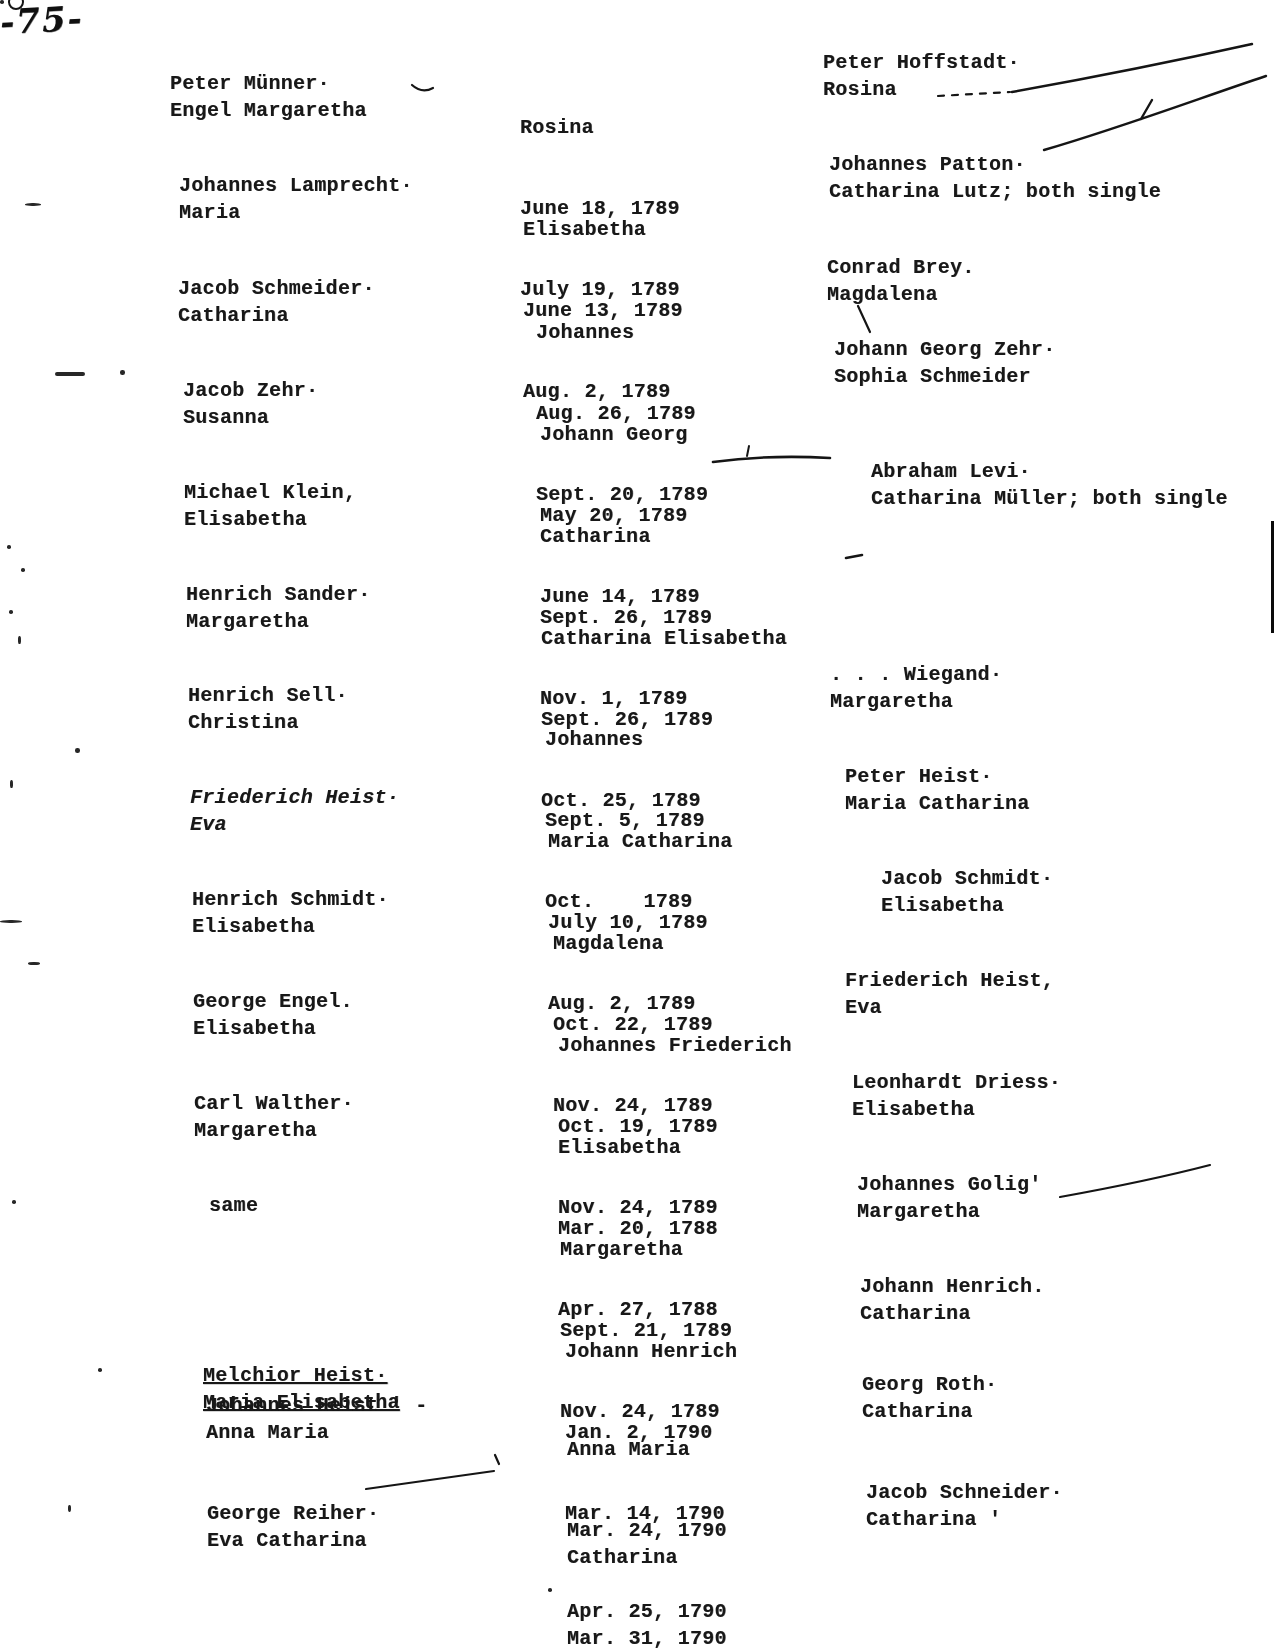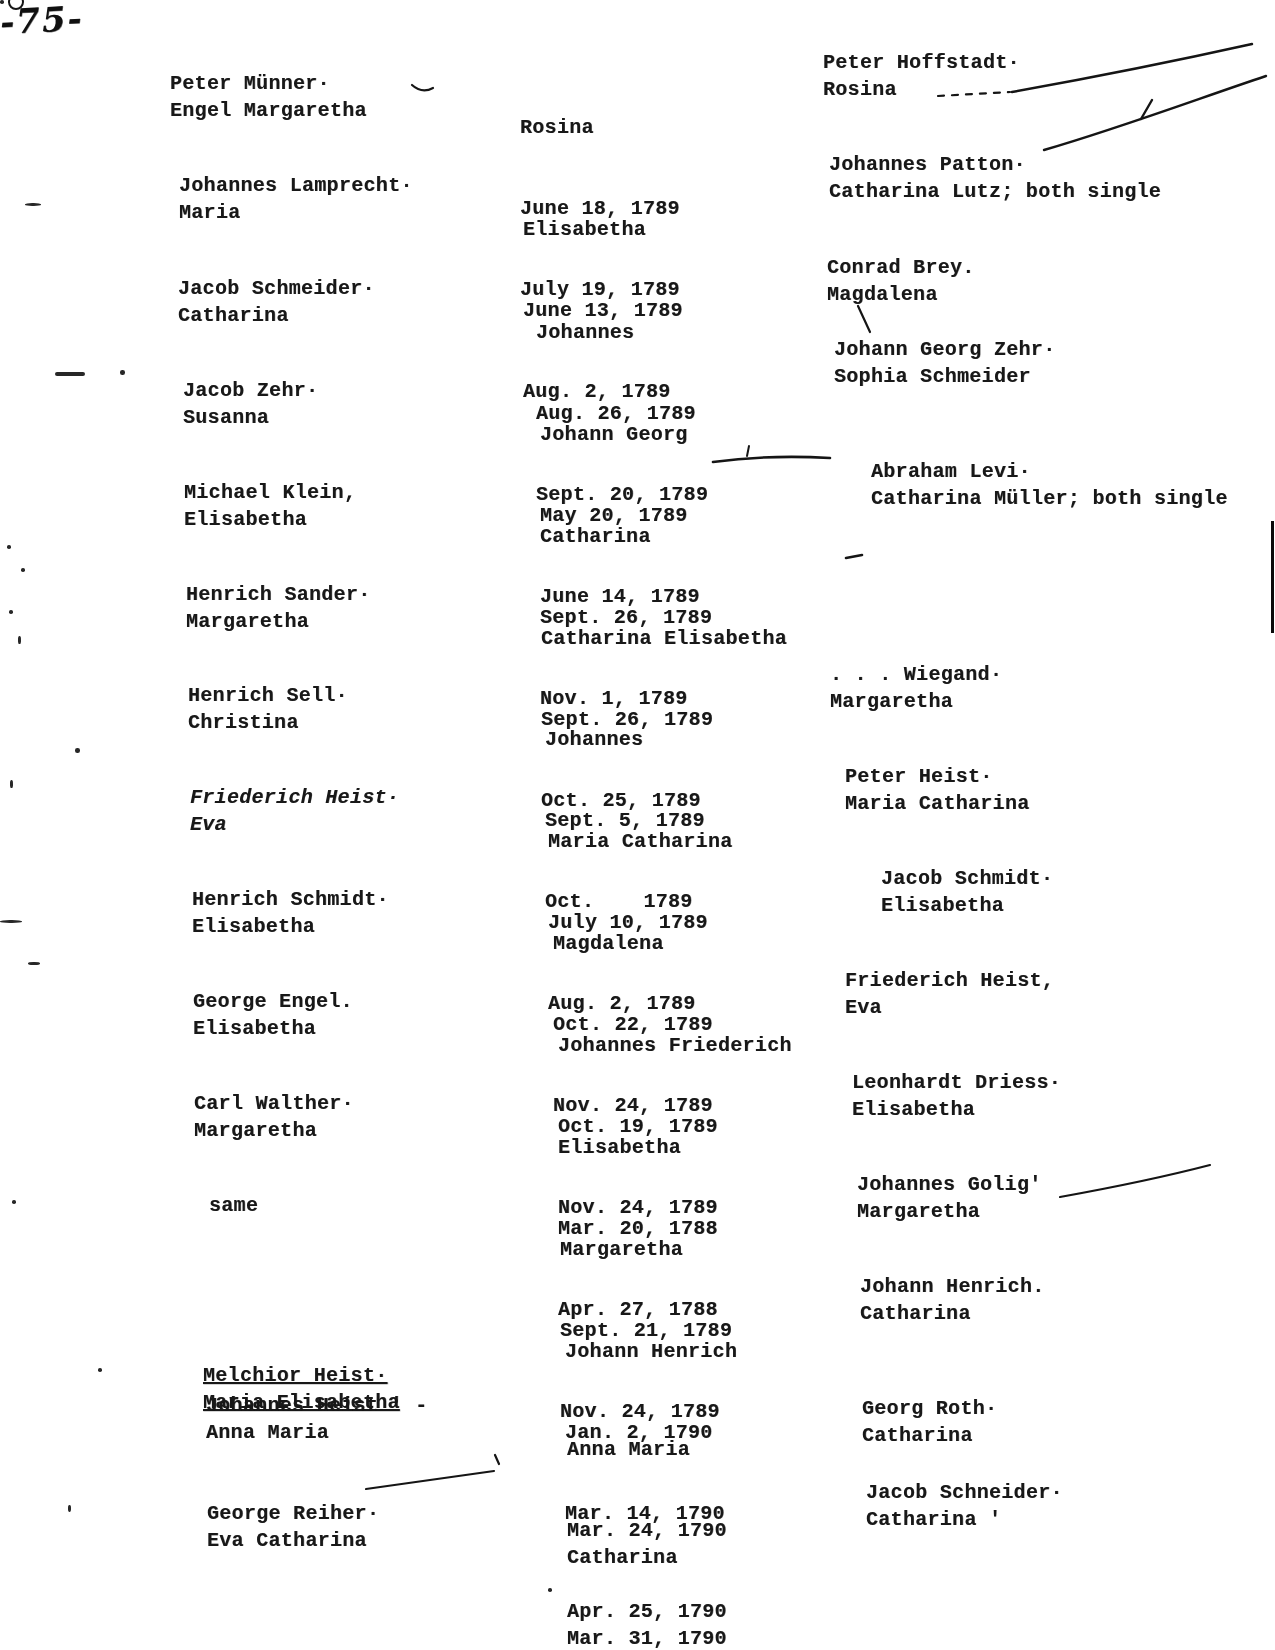--- a/index.html
+++ b/index.html
@@ -188,21 +188,21 @@
     <div class="col c3" style="left: 860px; top: 1273px;"><div>Johann Henrich.</div><div>Catharina</div></div>
   </div>
 
   <div class="row">
     <div class="col c1" style="left: 206px; top: 1392px;"><div>Johannes Heist ' -</div><div>Anna Maria</div></div>
     <div class="col c2" style="left: 567px; top: 1382px;">
       <div>Anna Maria</div>
       <div>Mar. 24, 1790</div>
       <div>Apr. 25, 1790</div>
     </div>
-    <div class="col c3" style="left: 862px; top: 1371px; margin-top: 24px;"><div>Georg Roth·</div><div>Catharina</div></div>
+    <div class="col c3" style="left: 862px; top: 1371px;"><div>Georg Roth·</div><div>Catharina</div></div>
   </div>
 
   <div class="row">
     <div class="col c1" style="left: 207px; top: 1500px;"><div>George Reiher·</div><div>Eva Catharina</div></div>
     <div class="col c2" style="left: 567px; top: 1490px;">
       <div>Catharina</div>
       <div>Mar. 31, 1790</div>
       
     </div>
     <div class="col c3" style="left: 866px; top: 1479px;"><div>Jacob Schneider·</div><div>Catharina '</div></div>

